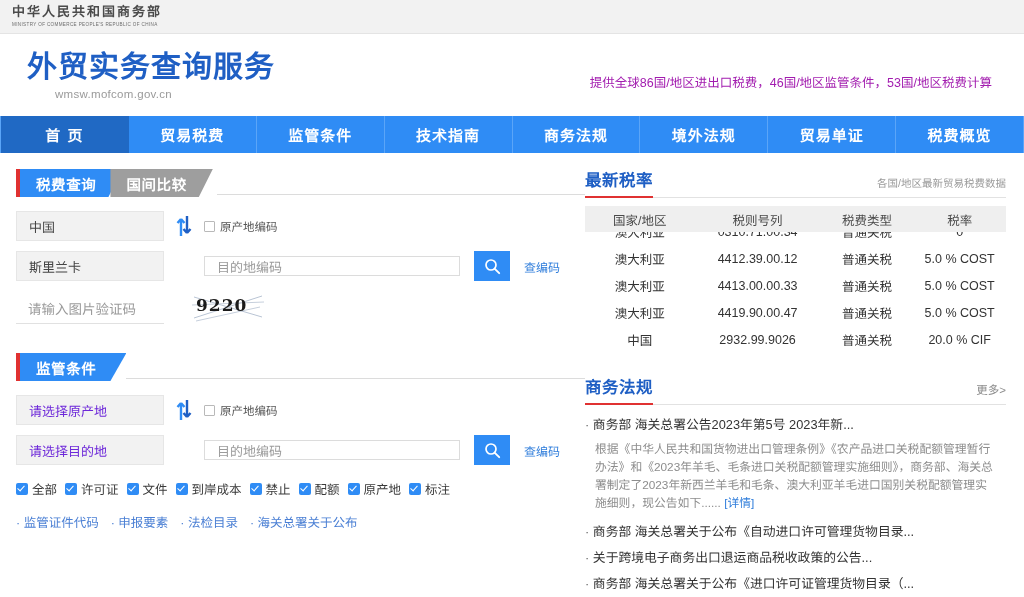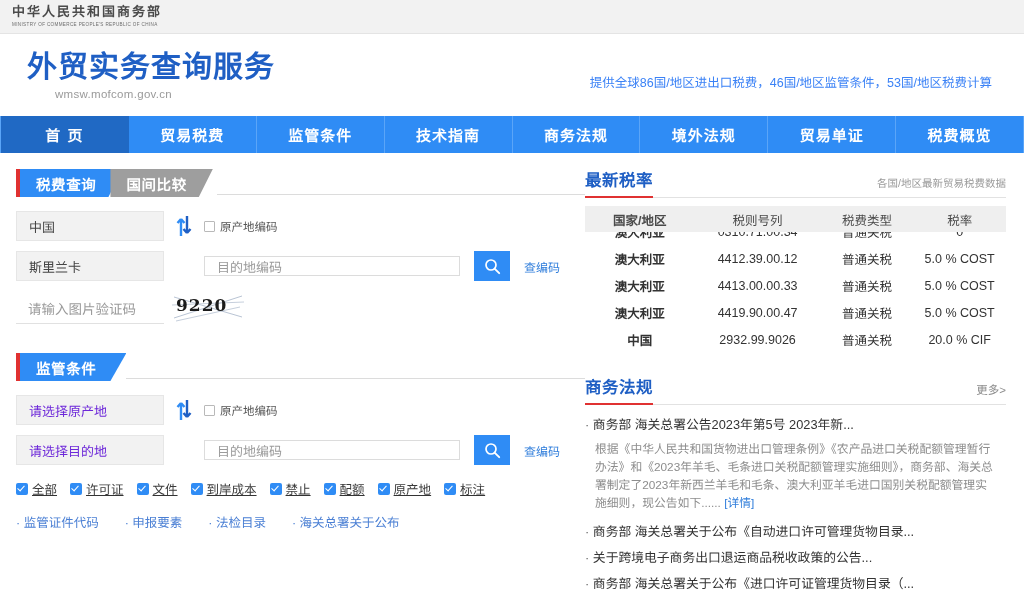--- a/index.html
+++ b/index.html
@@ -47,21 +47,21 @@
     font-size: 30px; font-weight: bold; color: #1f5fc4;
     letter-spacing: 1px; line-height: 34px;
     font-family: "DejaVu Sans", sans-serif;
   }
   .brand-url {
     font-size: 11.5px; color: #9a9a9a; letter-spacing: .3px;
     margin-top: 4px; padding-left: 28px;
   }
   .tagline {
     position: absolute; right: 32px; top: 38px;
-    font-size: 12.5px; color: #3b82f6; white-space: nowrap;
+    font-size: 12.5px; color: #a21caf; white-space: nowrap;
   }
 
   
   .nav {
     display: flex; height: 37px; width: 100%;
     background: #2f8cf5;
   }
   .nav-item {
     flex: 1;
     display: flex; align-items: center; justify-content: center;
@@ -147,61 +147,61 @@
   .search-btn {
     width: 36px; height: 30px; margin-left: 14px;
     background: #2f8cf5; border: none;
     display: flex; align-items: center; justify-content: center;
     cursor: pointer;
   }
   .code-link {
     margin-left: 14px; font-size: 12px; color: #2f7ddb;
     cursor: pointer;
   }
-  .captcha-row { display: flex; align-items: center; margin-top: 4px; }
+  .captcha-row { display: flex; align-items: center; margin-top: 4px; gap: 20px; }
   .captcha-input {
     width: 148px; height: 32px;
     border: none; border-bottom: 1px solid #e1e1e1;
     display: flex; align-items: center; padding-left: 12px;
     font-size: 13.5px; color: #9b9b9b;
   }
   .captcha-img {
     width: 74px; height: 34px; margin-left: 8px;
     position: relative; overflow: hidden; cursor: pointer;
   }
   .captcha-text {
     position: absolute; left: 4px; top: 4px;
     font-size: 17px; font-weight: bold; color: #1a1a1a;
     font-family: "DejaVu Serif", serif;
     letter-spacing: 1px;
   }
 
   
   .filters {
     display: flex; align-items: center; flex-wrap: nowrap;
-    margin-top: 14px; gap: 7px; text-decoration: underline;
+    margin-top: 14px; gap: 2px;
   }
   .filter {
     display: flex; align-items: center; gap: 4px;
     cursor: pointer; margin-right: 6px;
   }
   .filter-box {
     width: 12px; height: 12px; background: #2f8cf5;
     border-radius: 2px; position: relative;
   }
   .filter-box::after {
     content: ""; position: absolute;
     left: 3px; top: 1px; width: 3px; height: 6px;
     border: solid #fff; border-width: 0 1.6px 1.6px 0;
     transform: rotate(42deg);
   }
   .filter-label { font-size: 12.5px; color: #3a3a3a; }
 
   
-  .quick-links { display: flex; align-items: center; margin-top: 14px; gap: 26px; }
+  .quick-links { display: flex; align-items: center; margin-top: 14px; gap: 12px; }
   .qlink {
     font-size: 12.5px; color: #4a7fd4; cursor: pointer;
     white-space: nowrap;
   }
   .qlink::before { content: "· "; color: #4a7fd4; }
 
   
   .panel { margin-bottom: 16px; }
   .panel-head {
     display: flex; align-items: flex-end;
@@ -236,21 +236,21 @@
   .rates-header span {
     font-size: 12.5px; color: #4a4a4a; text-align: center;
   }
   .rates-body { height: 126px; overflow: hidden; position: relative; }
   .rates-row {
     display: flex; align-items: center; height: 27px;
   }
   .rates-row span { font-size: 12.5px; color: #333; text-align: center; }
   .rates-row.clipped { height: 13px; overflow: hidden; }
   .rates-row.clipped span { position: relative; top: -7px; }
-  .c-country { width: 26%; font-weight: bold; }
+  .c-country { width: 26%; }
   .c-code    { width: 30%; }
   .c-type    { width: 22%; }
   .c-rate    { width: 22%; }
 
   
   .news-list { margin-top: 9px; }
   .news-item {
     font-size: 12.8px; color: #333; margin-bottom: 7px;
     white-space: nowrap; overflow: hidden; cursor: pointer;
   }

